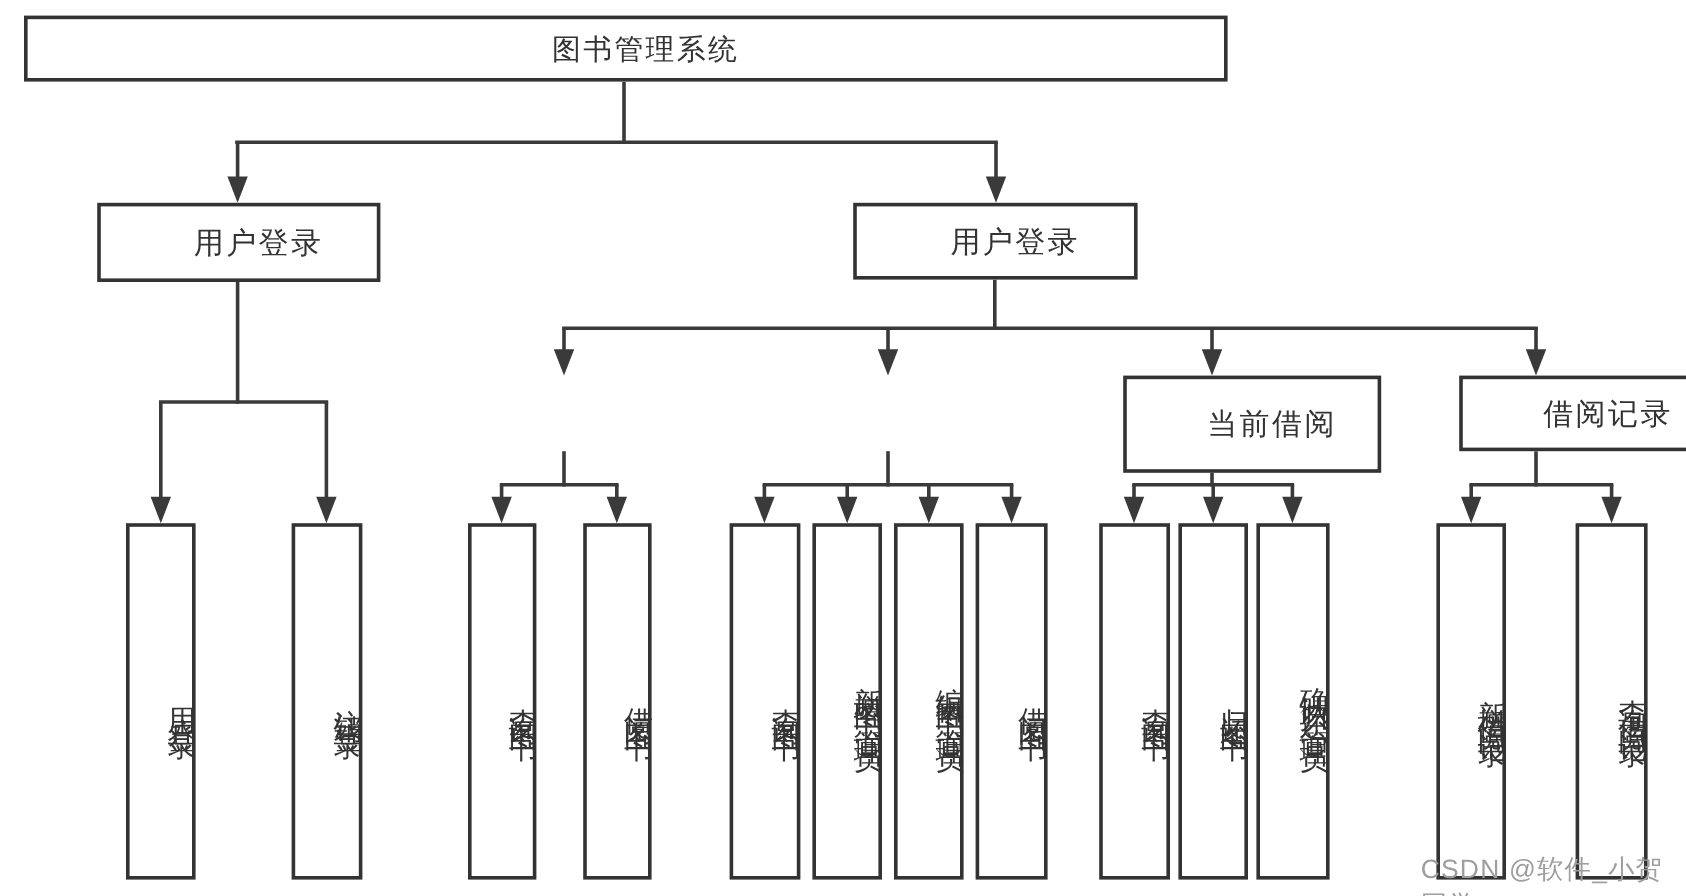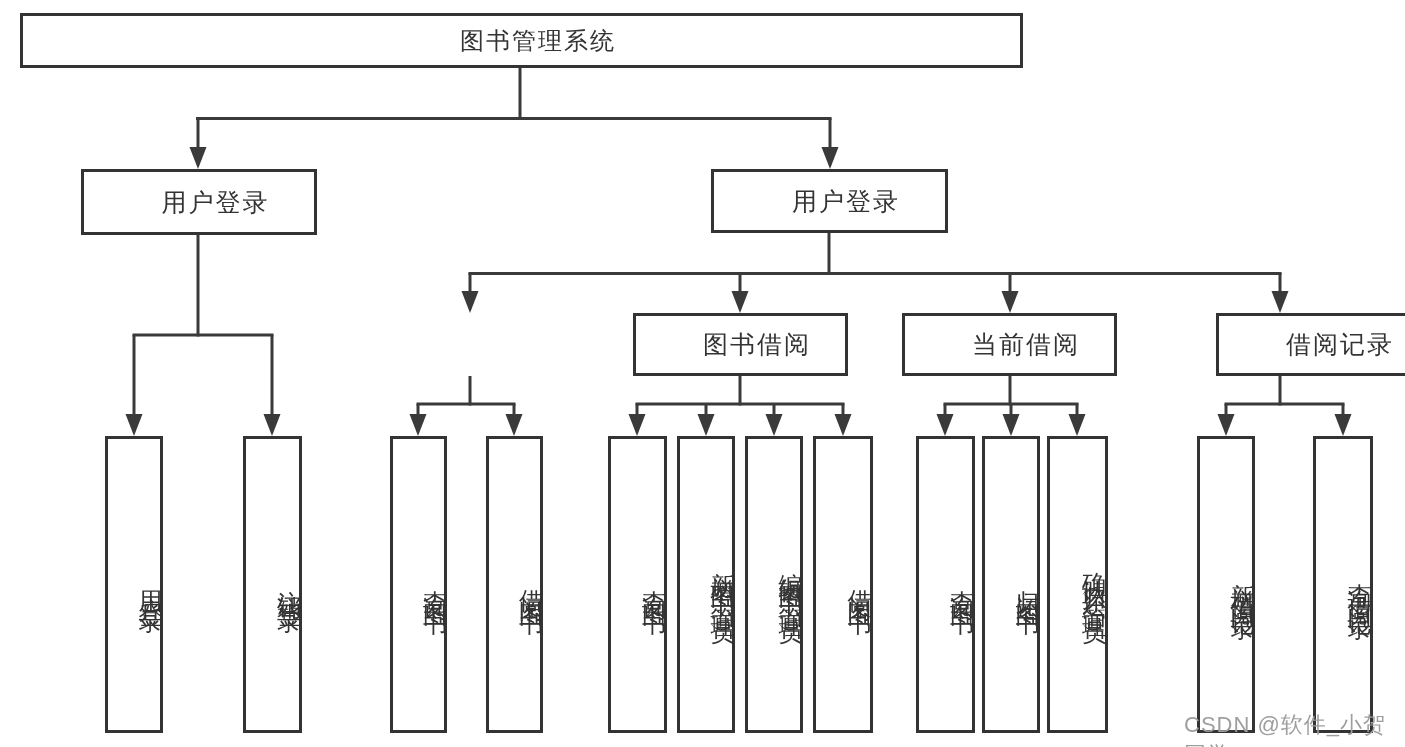--- a/index.html
+++ b/index.html
@@ -113,22 +113,21 @@
     <line x1="1343" y1="404" x2="1343" y2="417"></line>
     <polygon points="1217.5,414 1234.5,414 1226,436"></polygon>
     <polygon points="1334.5,414 1351.5,414 1343,436"></polygon>
   </svg>
 
   <div class="node hbox root" style="left:20px;top:13px;width:1003px;height:55px">图书管理系统</div>
 
   <div class="node hbox" style="left:81px;top:169px;width:236px;height:66px">用户登录</div>
   <div class="node hbox" style="left:711px;top:169px;width:237px;height:64px">用户登录</div>
 
-  <div class="node hbox" style="left:633px;top:313px;width:215px;height:63px">图书借阅</div>
-  <div class="node hbox" style="left:902px;top:313px;width:215px;height:63px">当前借阅</div>
+  <div class="node hbox" style="left:936px;top:313px;width:215px;height:81px">当前借阅</div>
   <div class="node hbox" style="left:1216px;top:313px;width:215px;height:63px">借阅记录</div>
 
   <div class="node vbox" style="left:105px;top:436px;width:58px;height:297px">用户登录</div>
   <div class="node vbox" style="left:243px;top:436px;width:59px;height:297px">注销登录</div>
 
   <div class="node vbox" style="left:390px;top:436px;width:57px;height:297px">查询图书</div>
   <div class="node vbox" style="left:486px;top:436px;width:57px;height:297px">借阅图书</div>
 
   <div class="node vbox" style="left:608px;top:436px;width:59px;height:297px">查询图书</div>
   <div class="node vbox" style="left:677px;top:436px;width:58px;height:297px">新增图书（管理员）</div>

